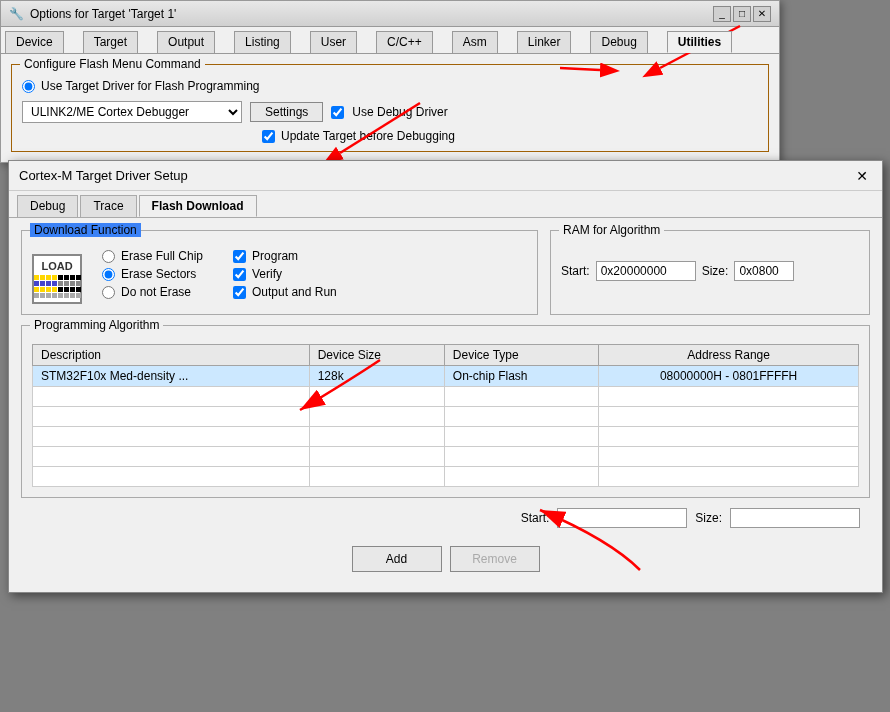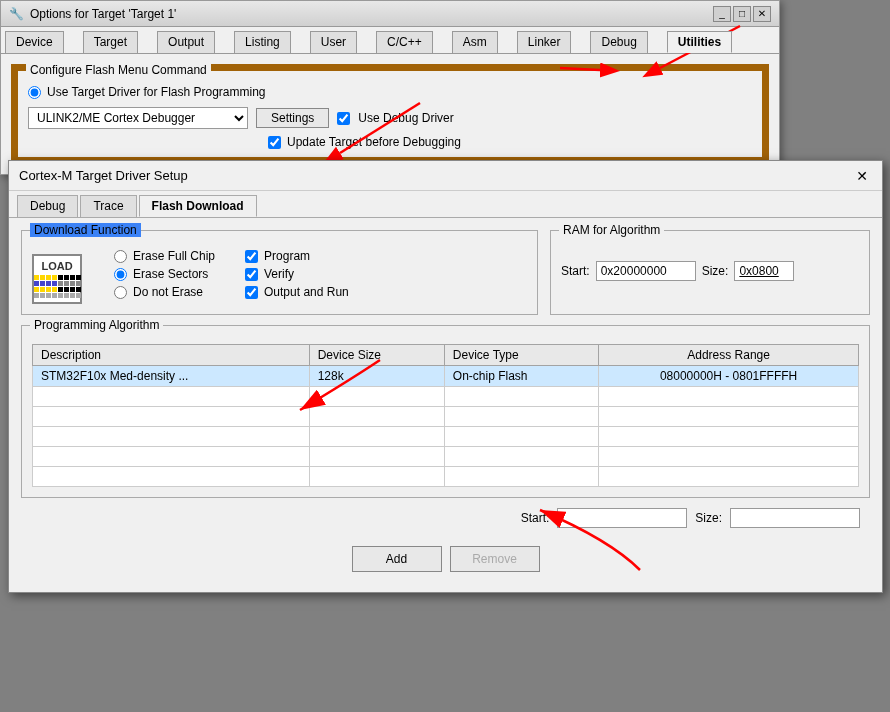--- a/index.html
+++ b/index.html
@@ -83,21 +83,21 @@
       border-bottom: 1px solid #f0f0f0;
       z-index: 1;
       font-weight: bold;
     }
 
     .options-body {
       padding: 10px;
     }
 
     .group-box {
-      border: 7px solid #a16207;
+      border: 1px solid #a16207;
       margin-bottom: 0;
       padding: 8px 10px;
       position: relative;
     }
 
     .group-box-title {
       position: absolute;
       top: -8px;
       left: 8px;
       background: #f0f0f0;
@@ -425,21 +425,21 @@
     <div class="cortex-tab">Debug</div>
     <div class="cortex-tab">Trace</div>
     <div class="cortex-tab active">Flash Download</div>
   </div>
 
   <div class="cortex-body">
     <div class="cortex-top-section">
 
       <div class="download-function-box" style="position:relative; padding-top:18px;">
         <span class="group-box-title">Download Function</span>
-        <div style="display:flex; align-items:flex-start; gap:12px;">
+        <div style="display:flex; align-items:flex-start; gap:0;">
 
           <div class="load-icon">
             <div style="font-weight:bold; font-size:11px; color:#333;">LOAD</div>
             <div style="display:grid; grid-template-columns: repeat(8,5px); grid-template-rows: repeat(4,5px); gap:1px; margin-top:3px;">
 
               <div style="background:#ffd700;"></div>
                 <div style="background:#ffd700;"></div>
                 <div style="background:#ffd700;"></div>
                 <div style="background:#ffd700;"></div>
               <div style="background:#000;"></div>
@@ -508,21 +508,21 @@
           </div>
         </div>
       </div>
 
       <div class="ram-algorithm-box" style="position:relative; padding-top:18px;">
         <span class="group-box-title">RAM for Algorithm</span>
         <div class="ram-row">
           <span>Start:</span>
           <input type="text" class="ram-input" value="0x20000000" style="">
           <span>Size:</span>
-          <input type="text" class="ram-input" value="0x0800" style="width: 60px; text-decoration: underline;">
+          <input type="text" class="ram-input" value="0x0800" style="width: 60px;">
         </div>
       </div>
     </div>
 
     <div class="programming-algorithm-box" style="position:relative; padding-top:18px;">
       <span class="group-box-title">Programming Algorithm</span>
       <table class="algo-table">
         <thead>
           <tr>
             <th>Description</th>

